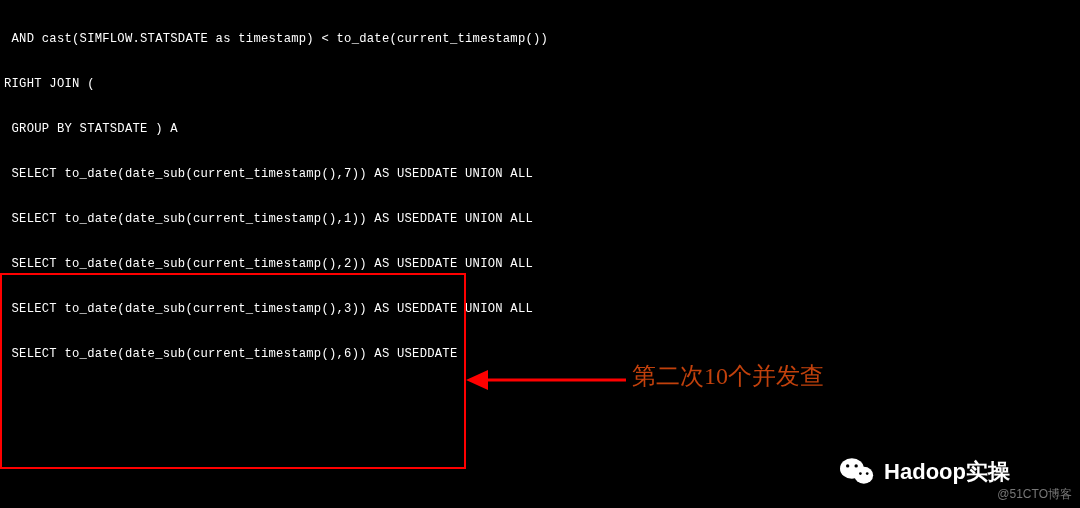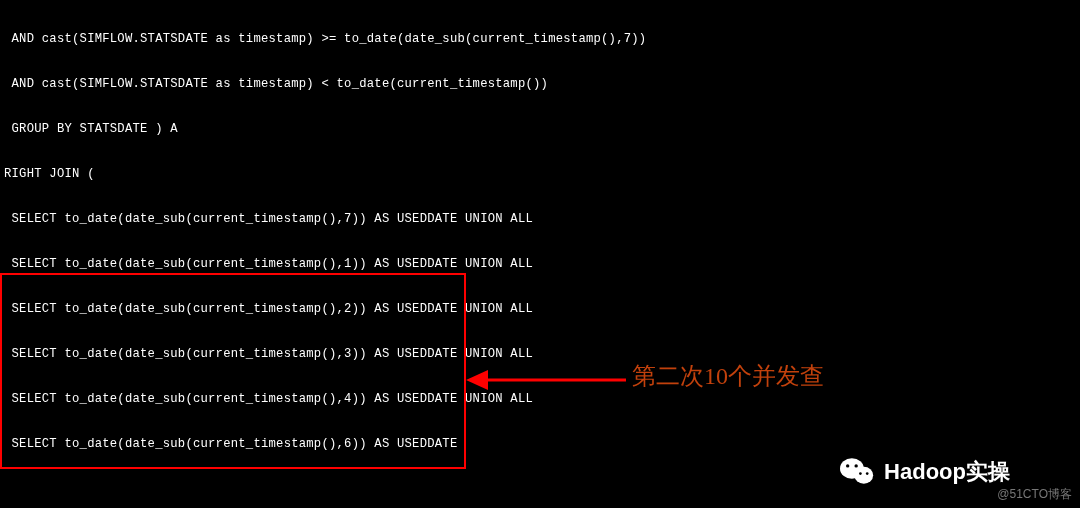--- a/index.html
+++ b/index.html
@@ -10,29 +10,27 @@
   .anno{position:absolute;color:#c2410c;font-family:Liberation Serif, serif;font-size:24px;line-height:36px;font-weight:400;pointer-events:none}
   .wm-logo{position:absolute;right:70px;bottom:22px;display:flex;align-items:center;gap:10px;color:#fff;font-family:"Microsoft YaHei",sans-serif;font-size:22px;font-weight:600}
   .wm-logo .wx{width:34px;height:30px;position:relative}
   .wm-logo .wx svg{width:100%;height:100%}
   .credit{position:absolute;right:8px;bottom:6px;color:#777;font-size:12px;font-family:"Microsoft YaHei",sans-serif}
 </style>
 </head>
 <body>
 
 <div class="term">
-  <span class="line"> AND cast(SIMFLOW.STATSDATE as timestamp) &gt;= to_date(date_sub(current_timestamp(),7))</span>
   <span class="line"> AND cast(SIMFLOW.STATSDATE as timestamp) &lt; to_date(current_timestamp())</span>
+  <span class="line">RIGHT JOIN (</span>
   <span class="line"> GROUP BY STATSDATE ) A</span>
-  <span class="line">RIGHT JOIN (</span>
   <span class="line"> SELECT to_date(date_sub(current_timestamp(),7)) AS USEDDATE UNION ALL</span>
   <span class="line"> SELECT to_date(date_sub(current_timestamp(),1)) AS USEDDATE UNION ALL</span>
   <span class="line"> SELECT to_date(date_sub(current_timestamp(),2)) AS USEDDATE UNION ALL</span>
   <span class="line"> SELECT to_date(date_sub(current_timestamp(),3)) AS USEDDATE UNION ALL</span>
-  <span class="line"> SELECT to_date(date_sub(current_timestamp(),4)) AS USEDDATE UNION ALL</span>
   <span class="line"> SELECT to_date(date_sub(current_timestamp(),6)) AS USEDDATE</span>
   
   
   
   
   
   
   
   
   

